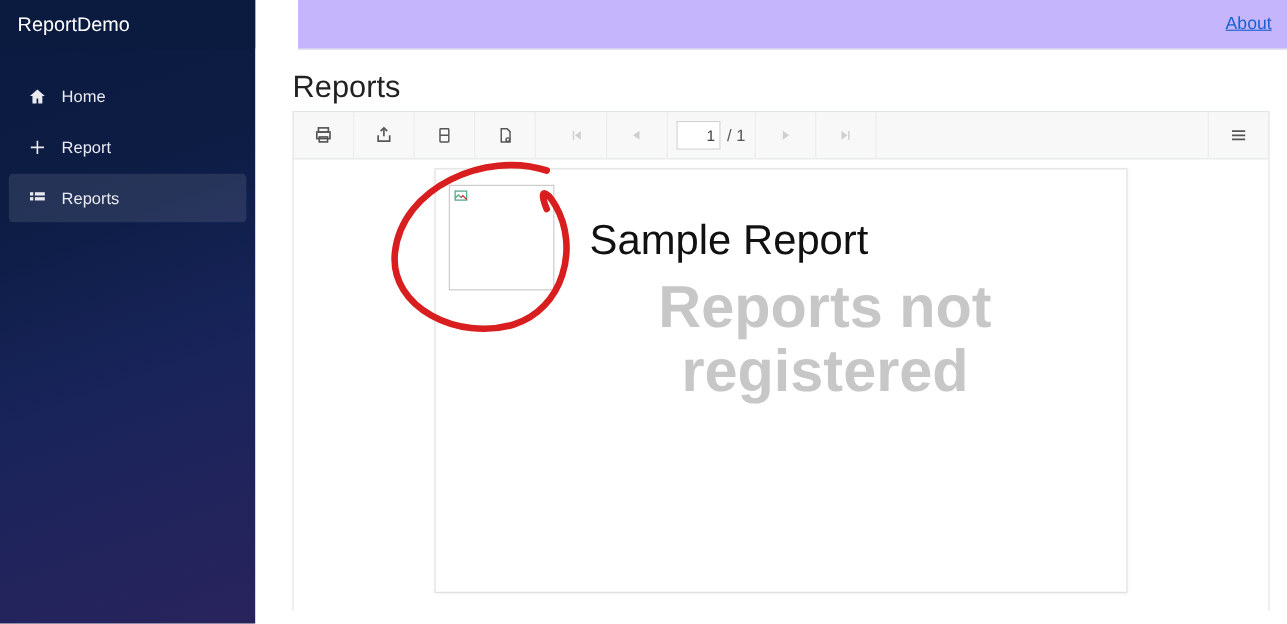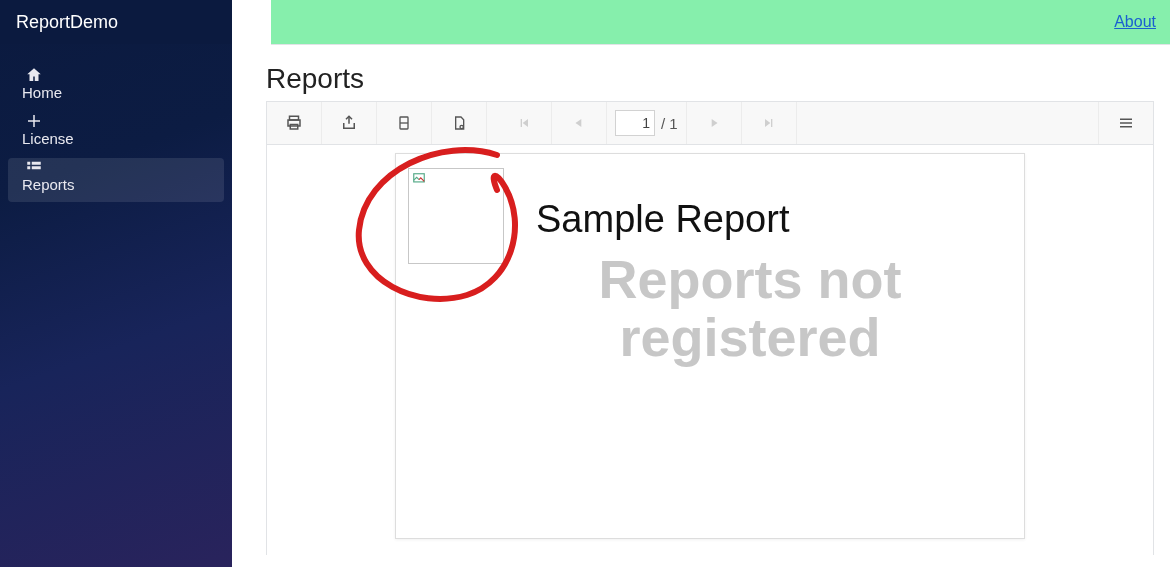--- a/index.html
+++ b/index.html
@@ -35,48 +35,48 @@
     background: #0b1a3f;
   }
   .nav {
     margin-top: 22px;
     display: flex;
     flex-direction: column;
     gap: 2px;
   }
   .nav-item {
     display: flex;
+    align-items: center;
     height: 44px;
     padding: 0 14px;
     margin: 0 8px;
     border-radius: 4px;
     color: #e9e9f0;
     font-size: 15px;
     cursor: pointer;
-    flex-direction: column;
   }
   .nav-item .icon {
     width: 24px;
     display: inline-flex;
     justify-content: center;
     margin-right: 10px;
     color: #e9e9f0;
   }
   .nav-item.active {
     background: rgba(255,255,255,0.10);
   }
   
   .right {
     flex: 1;
     display: flex;
     flex-direction: column;
   }
   .topbar {
     height: 44px;
-    background: #86efac;
+    background: #c4b5fd;
     border-bottom: 1px solid #e1e3e6;
     display: flex;
     align-items: center;
     justify-content: flex-end;
     padding-right: 14px;
     margin-left: 39px;
   }
   .about-link {
     color: #1a5fd0;
     text-decoration: underline;
@@ -246,21 +246,21 @@
         </span>
         <span>Home</span>
       </div>
 
       <div class="nav-item">
         <span class="icon">
           <svg width="18" height="18" viewBox="0 0 24 24" fill="currentColor">
               <path d="M11 4h2v7h7v2h-7v7h-2v-7H4v-2h7V4z"></path>
             </svg>
         </span>
-        <span>License</span>
+        <span>Report</span>
       </div>
 
       <div class="nav-item active">
         <span class="icon">
           <svg width="18" height="18" viewBox="0 0 24 24" fill="currentColor">
             <rect x="3" y="5" width="4" height="4"></rect>
               <rect x="9" y="5" width="12" height="4"></rect>
             <rect x="3" y="11" width="4" height="4"></rect>
               <rect x="9" y="11" width="12" height="4"></rect>
           </svg>

